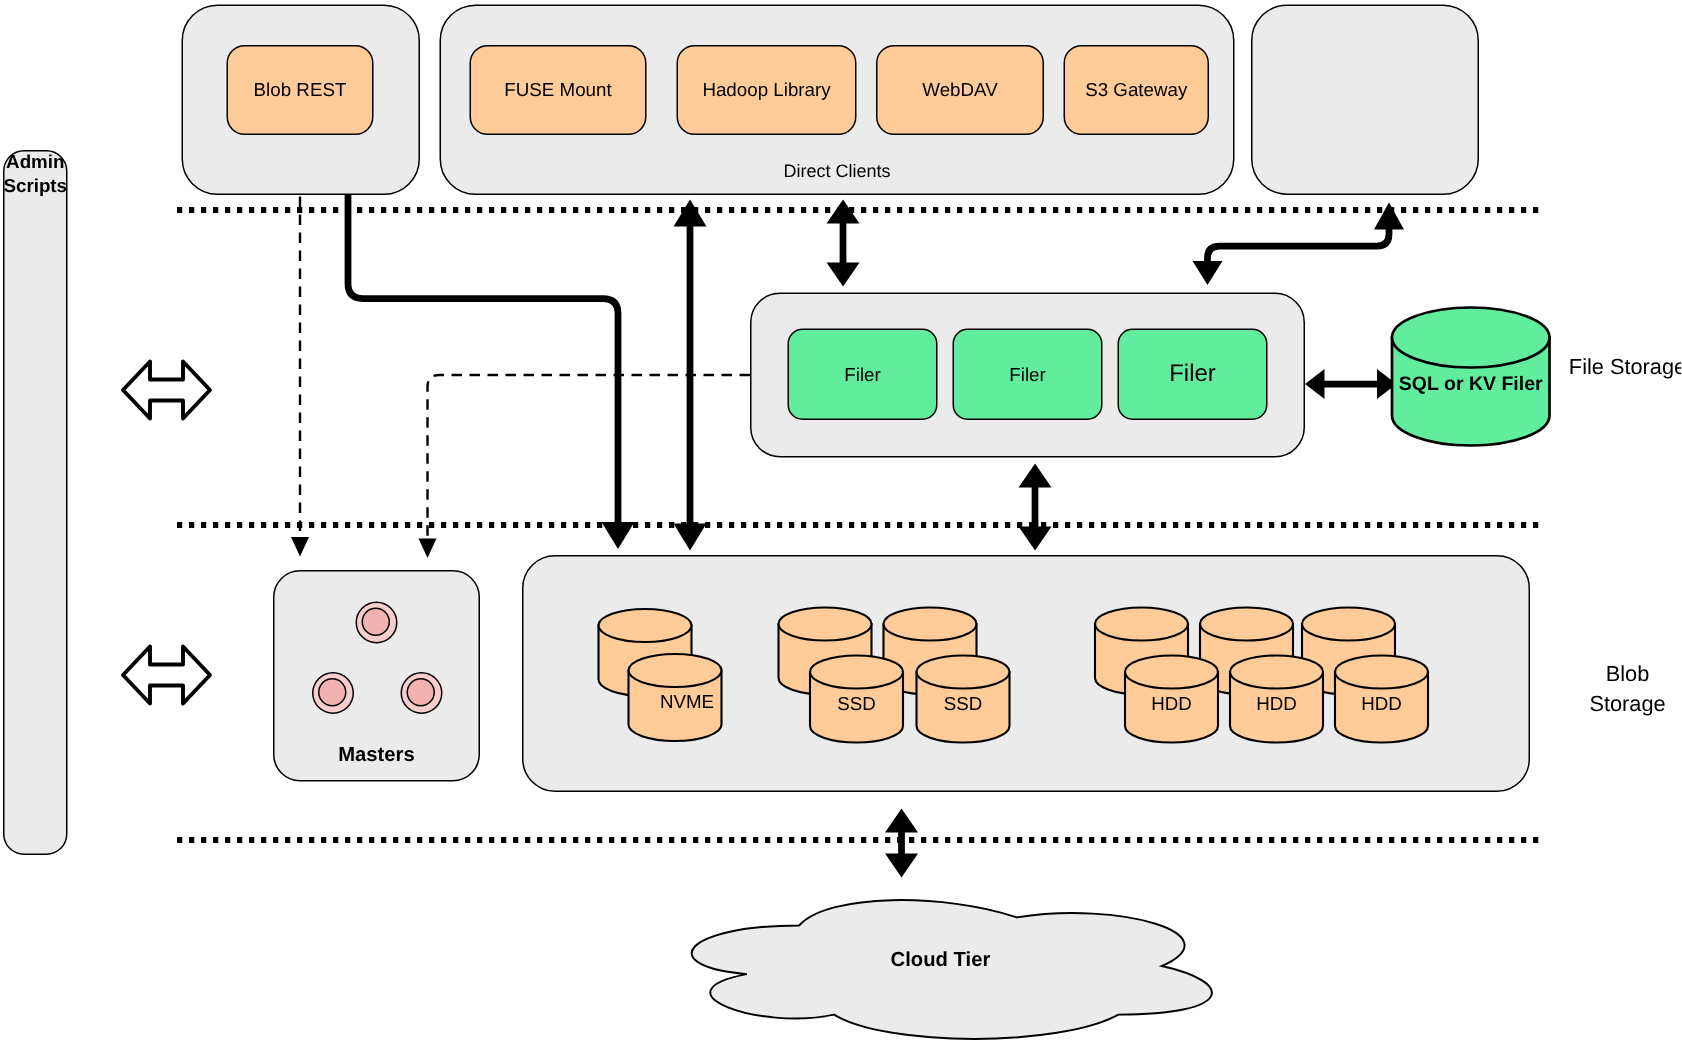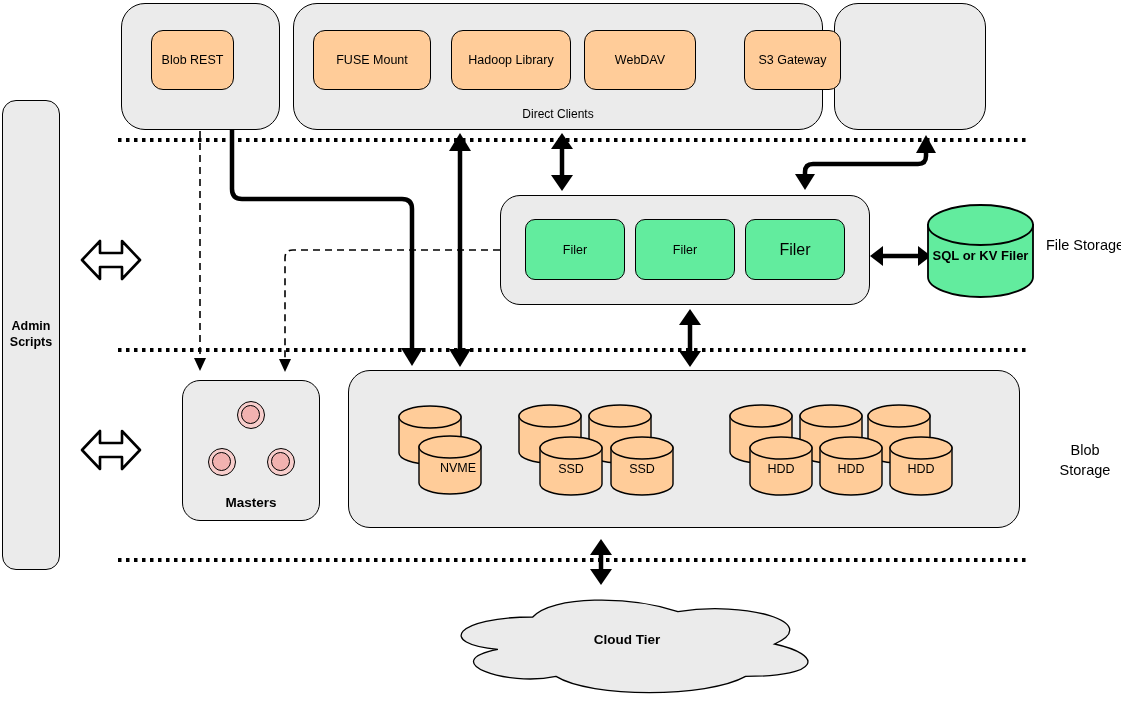--- a/index.html
+++ b/index.html
@@ -30,42 +30,42 @@
   .circle-inner{position:absolute;left:3px;top:3px;width:19px;height:19px;border-radius:50%;
                 background:var(--pink-inner);border:1px solid var(--line);box-sizing:border-box;}
   .caption{position:absolute;bottom:8px;left:0;right:0;text-align:center;font-size:12px;}
   .tier{font-size:14.5px;line-height:1.35;}
 </style>
 </head>
 <body>
 
 <div id="canvas">
 
-  <div class="container" style="left:2px;top:100px;width:58px;height:470px;border-radius:14px;display:flex;align-items:center;justify-content:center;">
+  <div class="container" style="left:2px;top:100px;width:43px;height:470px;border-radius:14px;display:flex;align-items:flex-start;justify-content:center;">
     <div class="bold" style="font-size:12.5px;text-align:center;line-height:1.25;">Admin Scripts</div>
   </div>
 
   <div class="container" style="left:121px;top:3px;width:159px;height:127px;border-radius:24px;"></div>
-  <div class="node orange" style="left:151px;top:30px;width:83px;height:60px;">
+  <div class="node orange" style="left:151px;top:30px;width:98px;height:60px;">
     <span>Blob REST</span>
   </div>
 
   <div class="container" style="left:293px;top:3px;width:530px;height:127px;border-radius:24px;">
     <div class="caption">Direct Clients</div>
   </div>
   <div class="node orange" style="left:451px;top:30px;width:120px;height:60px;">
     <span>Hadoop Library</span>
   </div>
   <div class="node orange" style="left:313px;top:30px;width:118px;height:60px;">
     <span>FUSE Mount</span>
   </div>
   <div class="node orange" style="left:584px;top:30px;width:112px;height:60px;">
     <span>WebDAV</span>
   </div>
-  <div class="node orange" style="left:744px;top:30px;width:97px;height:60px;">
+  <div class="node orange" style="left:709px;top:30px;width:97px;height:60px;">
     <span>S3 Gateway</span>
   </div>
 
   <div class="container" style="left:834px;top:3px;width:152px;height:127px;border-radius:24px;"></div>
 
   <div class="container" style="left:500px;top:195px;width:370px;height:110px;border-radius:20px;"></div>
   <div class="node green" style="left:525px;top:219px;width:100px;height:61px;">
     <span>Filer</span>
   </div>
   <div class="node green" style="left:635px;top:219px;width:100px;height:61px;">

